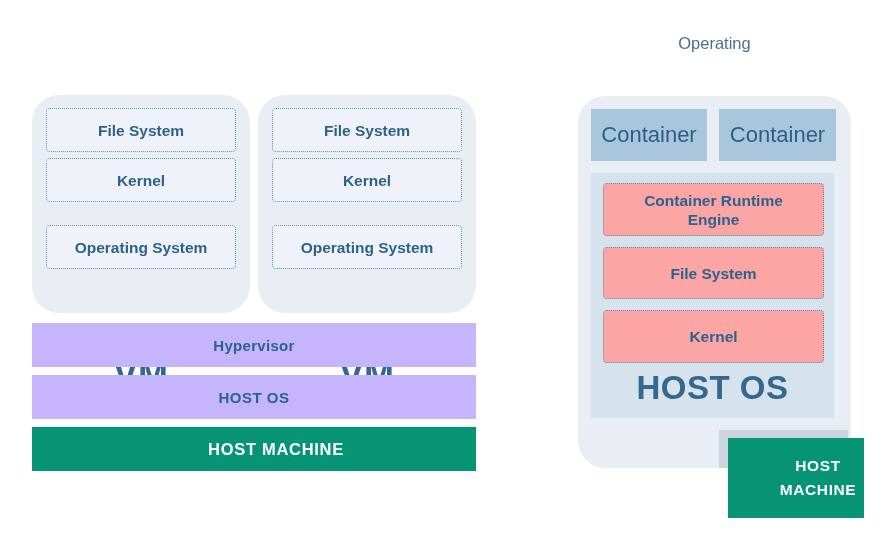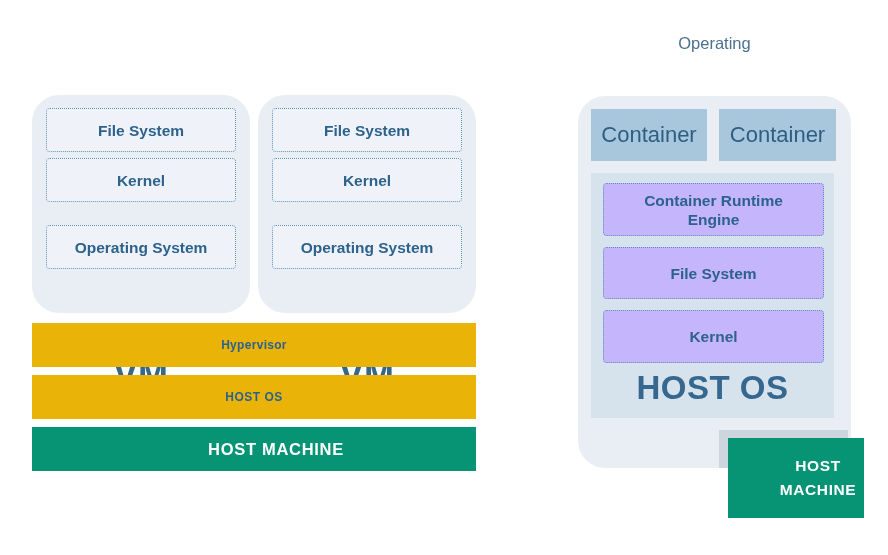--- a/index.html
+++ b/index.html
@@ -12,26 +12,26 @@
 
   .panel { background: #e9eef5; border-radius: 27px; }
 
   .dotted {
     border: 1.5px dotted #5d90ba; border-radius: 4px;
     display: flex; align-items: center; justify-content: center;
     font-size: 15.5px; font-weight: 600; color: #2d628c;
     text-align: center; line-height: 19px;
   }
   .fill-left  { background: #eff3f9; }
-  .fill-right { background: #c4b5fd; }
+  .fill-right { background: #fca5a5; }
 
   .bar {
     display: flex; align-items: center; justify-content: center;
-    background: #eab308; color: #2d628c;
-    font-size: 12px; font-weight: 600; letter-spacing: 0.3px;
+    background: #c4b5fd; color: #2d628c;
+    font-size: 15px; font-weight: 600; letter-spacing: 0.3px;
   }
 
   .big-label {
     display: flex; align-items: center; justify-content: center;
     font-size: 36px; font-weight: 600; color: #36688f; letter-spacing: 0.5px;
   }
 
   .container-box {
     background: #a8c6dc; color: #2d5f85;
     display: flex; align-items: center; justify-content: center;

